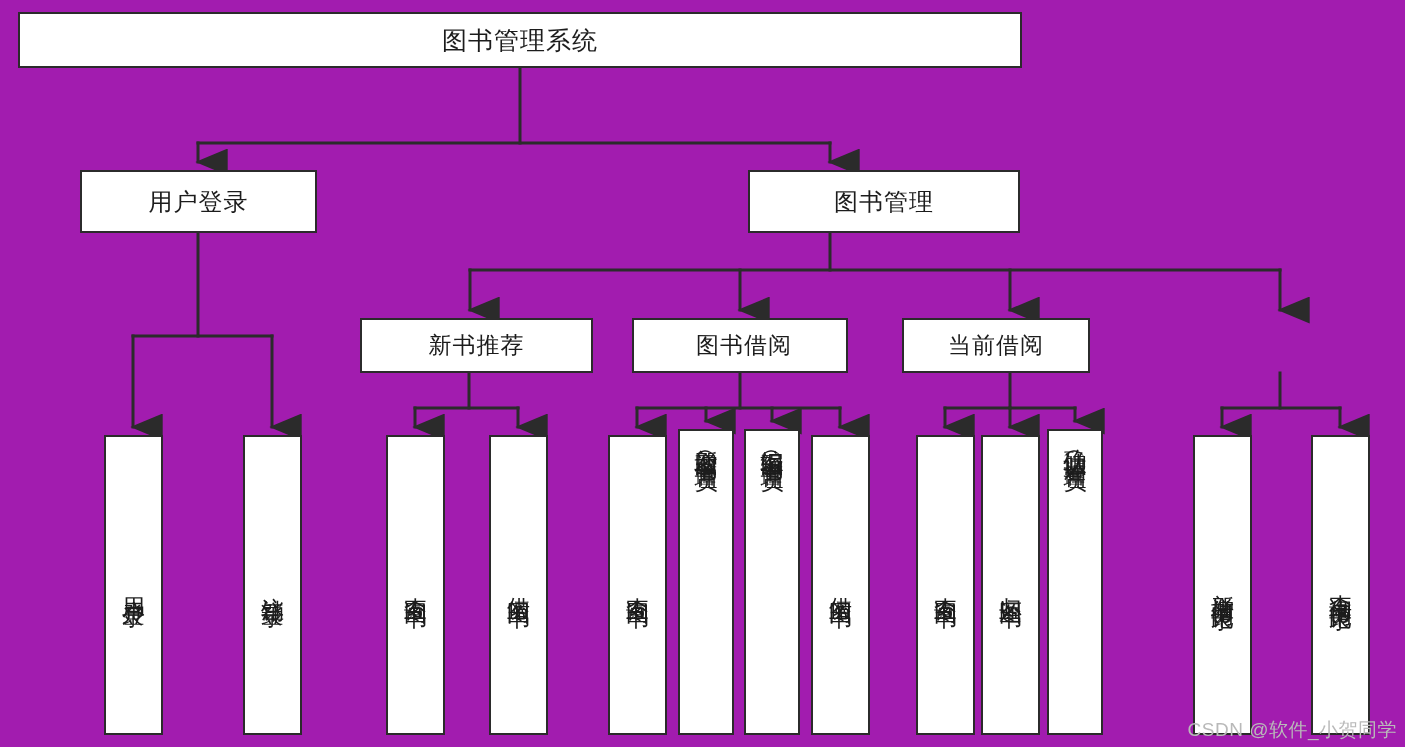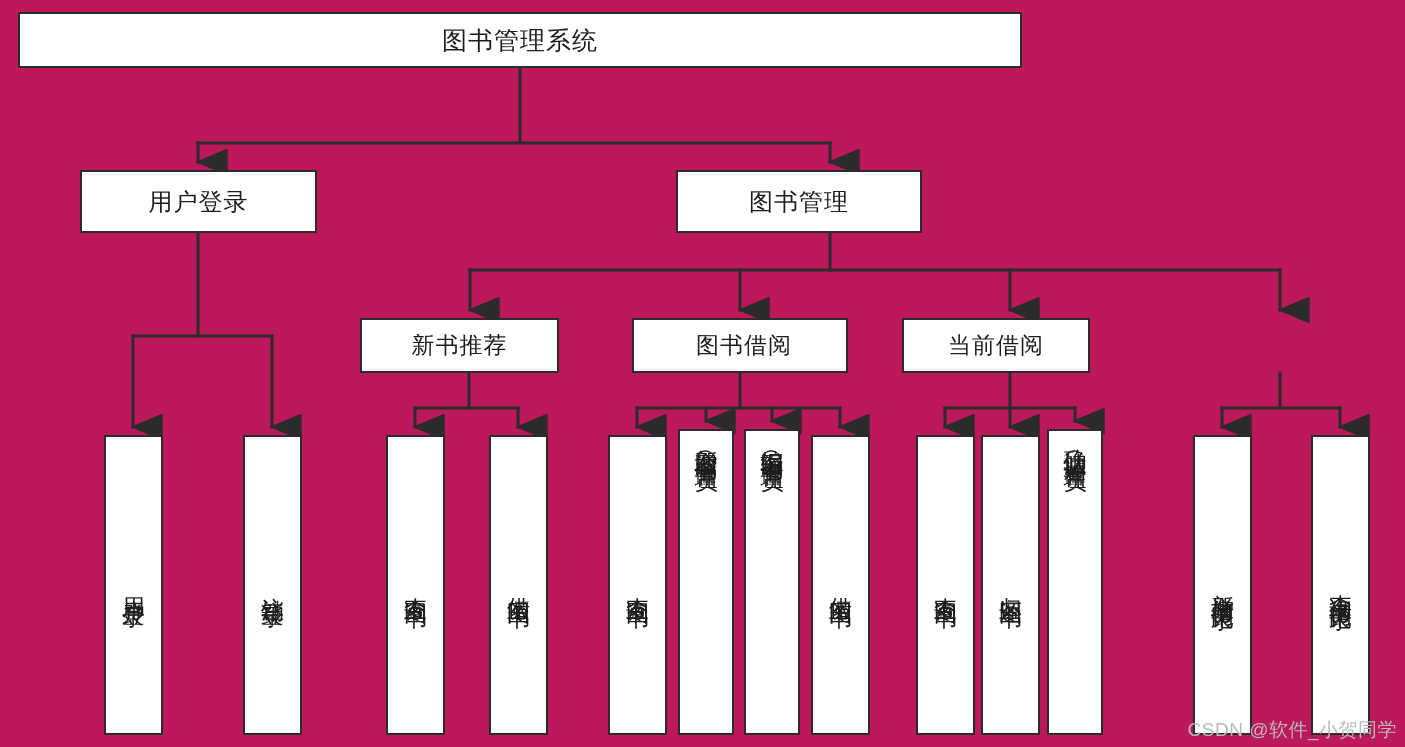--- a/index.html
+++ b/index.html
@@ -5,21 +5,21 @@
 <style>
   html,body{margin:0;padding:0;background:#ffffff;}
   body{
     font-family:"Liberation Sans","DejaVu Sans",sans-serif;
     color:#1a1a1a;
   }
   #canvas{
     position:relative;
     width:1405px;
     height:747px;
-    background:#be185d;
+    background:#a21caf;
     overflow:hidden;
   }
   #edges{
     position:absolute;
     left:0;top:0;
     width:1405px;height:747px;
     pointer-events:none;
   }
   .node{
     position:absolute;
@@ -129,25 +129,25 @@
     </g>
   </svg>
 
   <div class="node root" style="left:18px;top:12px;width:1004px;height:56px;">
     <span class="lbl">图书管理系统</span>
   </div>
 
   <div class="node lvl1" style="left:80px;top:170px;width:237px;height:63px;">
     <span class="lbl">用户登录</span>
   </div>
-  <div class="node lvl1" style="left:676px;top:170px;width:246px;height:63px;">
+  <div class="node lvl1" style="left:748px;top:170px;width:272px;height:63px;">
     <span class="lbl">图书管理</span>
   </div>
 
-  <div class="node lvl2" style="left:360px;top:318px;width:199px;height:55px;">
+  <div class="node lvl2" style="left:360px;top:318px;width:233px;height:55px;">
     <span class="lbl">新书推荐</span>
   </div>
   <div class="node lvl2" style="left:632px;top:318px;width:216px;height:55px;padding-left:8px;">
     <span class="lbl">图书借阅</span>
   </div>
   <div class="node lvl2" style="left:902px;top:318px;width:188px;height:55px;">
     <span class="lbl">当前借阅</span>
   </div>
 
   <div class="node leaf mid" style="left:104px;top:435px;width:59px;height:300px;">

